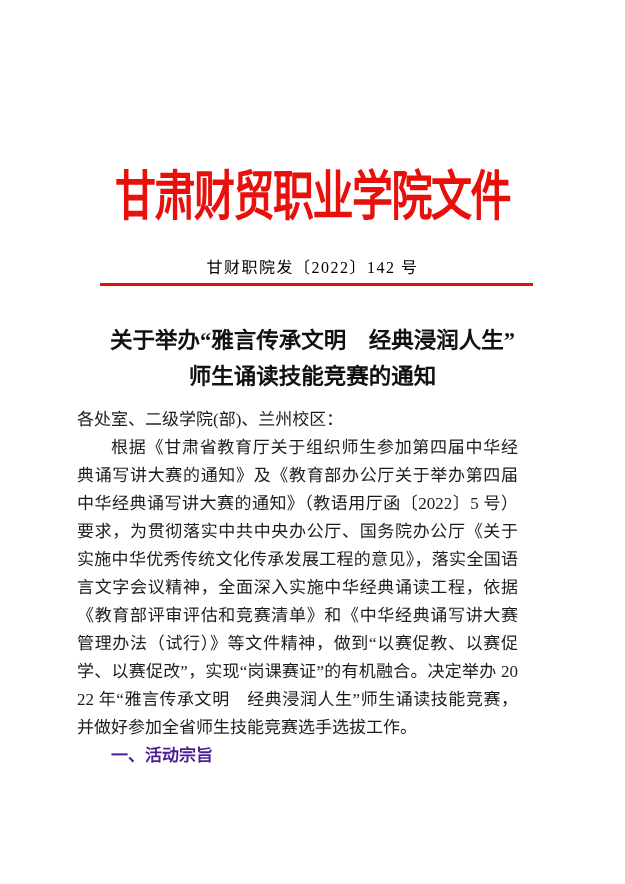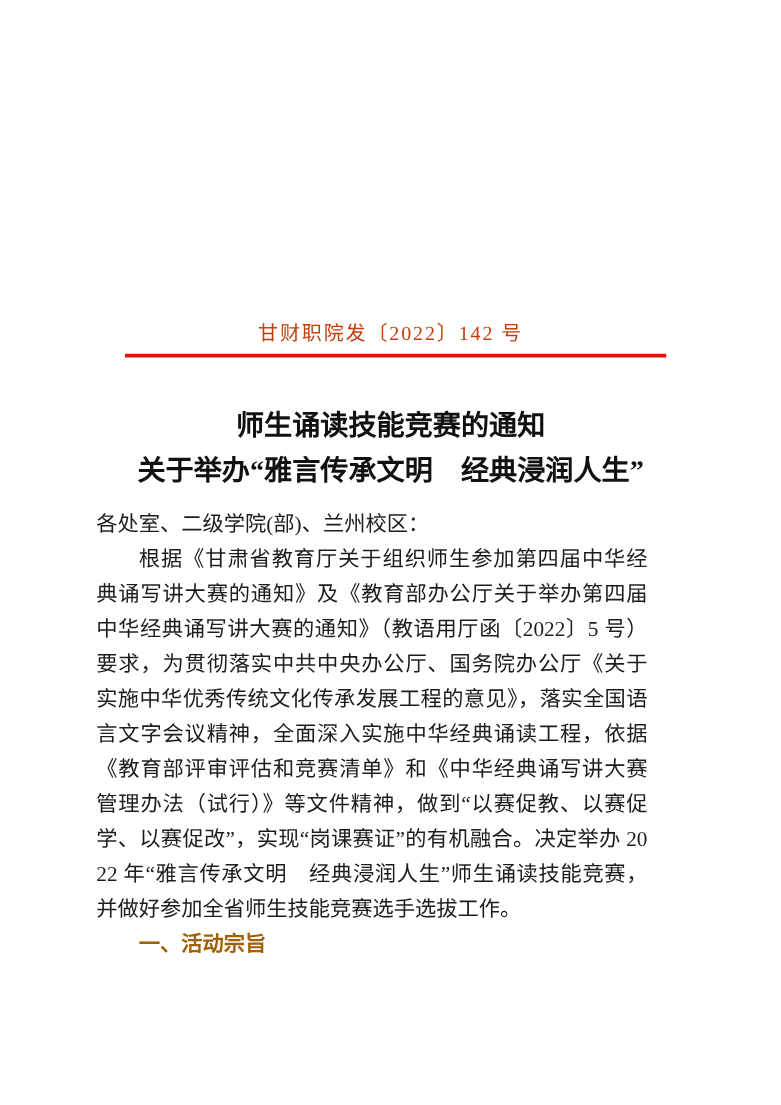--- a/index.html
+++ b/index.html
@@ -37,21 +37,21 @@
   }
   
   .doc-number {
     position: absolute;
     top: 258px;
     left: 0;
     width: 625px;
     text-align: center;
     font-size: 16px;
     letter-spacing: 1.5px;
-    color: #c2410c;
+    color: #000000;
     line-height: 20px;
   }
   
   .red-rule {
     position: absolute;
     top: 283px;
     left: 100px;
     width: 433px;
     height: 3px;
     background: #e8100c;
@@ -87,36 +87,39 @@
   .salutation {
     text-indent: 0;
   }
   .main-paragraph {
     text-indent: 2em;
   }
   .section-heading {
     text-indent: 2em;
     font-weight: 700;
     font-family: "Liberation Sans", "DejaVu Sans", sans-serif;
-    color: #a16207;
+    color: #4c1d95;
   }
 </style>
 </head>
 <body>
 
 <div class="page">
 
+  <div class="org-title-wrap">
+    <span class="org-title">甘肃财贸职业学院文件</span>
+  </div>
 
   <div class="doc-number">甘财职院发〔2022〕142 号</div>
 
   <div class="red-rule"></div>
 
   <div class="notice-title">
+    <div>关于举办“雅言传承文明　经典浸润人生”</div>
     <div>师生诵读技能竞赛的通知</div>
-    <div>关于举办“雅言传承文明　经典浸润人生”</div>
   </div>
 
   <div class="body-block">
     <p class="salutation">各处室、二级学院(部)、兰州校区：</p>
     <p class="main-paragraph">根据《甘肃省教育厅关于组织师生参加第四届中华经典诵写讲大赛的通知》及《教育部办公厅关于举办第四届中华经典诵写讲大赛的通知》（教语用厅函〔2022〕5 号）要求，为贯彻落实中共中央办公厅、国务院办公厅《关于实施中华优秀传统文化传承发展工程的意见》，落实全国语言文字会议精神，全面深入实施中华经典诵读工程，依据《教育部评审评估和竞赛清单》和《中华经典诵写讲大赛管理办法（试行）》等文件精神，做到“以赛促教、以赛促学、以赛促改”，实现“岗课赛证”的有机融合。决定举办 2022 年“雅言传承文明　经典浸润人生”师生诵读技能竞赛，并做好参加全省师生技能竞赛选手选拔工作。</p>
     <p class="section-heading">一、活动宗旨</p>
   </div>
 
 </div>
 

